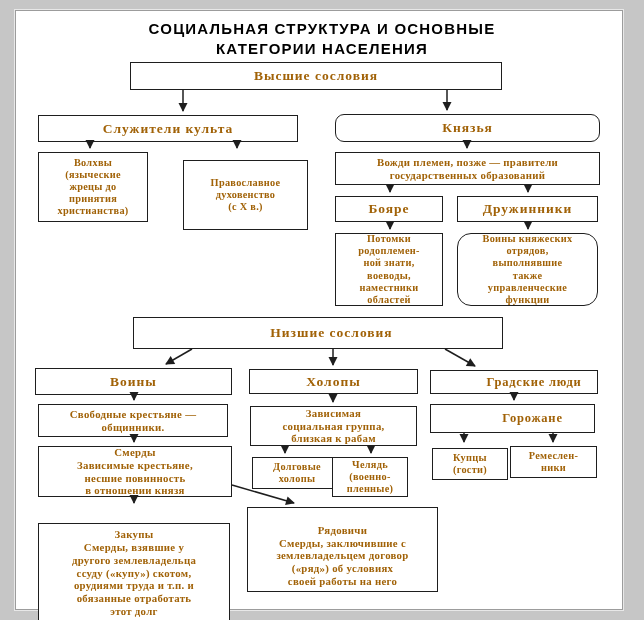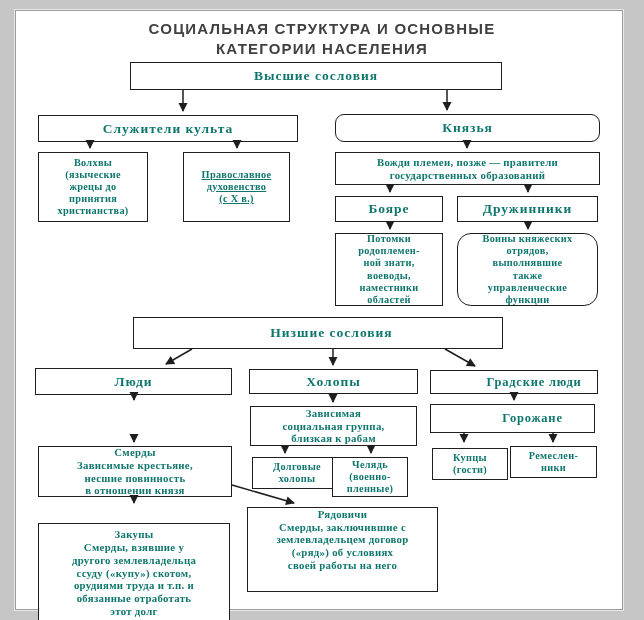--- a/index.html
+++ b/index.html
@@ -18,42 +18,42 @@
     box-shadow:0 0 0 1px #e8e8e8;
   }
   .title{
     position:absolute;left:40px;top:19px;width:564px;
     text-align:center;
     font-family:"Liberation Sans","DejaVu Sans",sans-serif;
     font-weight:bold;
     font-size:15px;
     line-height:1.35;
     letter-spacing:1.2px;
-    color:#404040;
+    color:#000000;
   }
   .box{
     position:absolute;
     background:#fff;
     border:1.6px solid #1e1e1e;
-    color:#0f766e;
+    color:#a16207;
     font-weight:bold;
     display:flex;
     align-items:center;
     justify-content:center;
     text-align:center;
     white-space:pre-line;
     box-sizing:border-box;
     line-height:1.18;
     letter-spacing:0.3px;
   }
   .hdr{font-size:13.5px;letter-spacing:1px;}
   .hdr2{font-size:12.5px;letter-spacing:0.8px;padding-left:40px;}
   .txt{font-size:10.8px;}
   .txt-sm{font-size:10.3px;}
-  .top-align{align-items:flex-start;padding-top:0;}
+  .top-align{align-items:flex-start;padding-top:16px;}
   svg.connectors{position:absolute;left:0;top:0;pointer-events:none;}
 </style>
 </head>
 <body>
 
 <div class="stage">
   <div class="panel"></div>
 
   <div class="title">
     <div>СОЦИАЛЬНАЯ СТРУКТУРА И ОСНОВНЫЕ</div>
@@ -65,21 +65,21 @@
   <div class="box hdr" style="left:38px;top:115px;width:260px;height:27px;">Служители культа</div>
 
   <div class="box hdr" style="left:335px;top:114px;width:265px;height:28px;border-radius:9px;">Князья</div>
 
   <div class="box txt-sm" style="left:38px;top:152px;width:110px;height:70px;">Волхвы
 (языческие
 жрецы до
 принятия
 христианства)</div>
 
-  <div class="box txt-sm" style="left:183px;top:152px;width:107px;height:70px;text-decoration:underline;">Православное
+  <div class="box txt-sm" style="left:183px;top:160px;width:125px;height:70px;">Православное
 духовенство
 (с X в.)</div>
 
   <div class="box txt" style="left:335px;top:152px;width:265px;height:33px;">Вожди племен, позже — правители
 государственных образований</div>
 
   <div class="box hdr" style="left:335px;top:196px;width:108px;height:26px;">Бояре</div>
 
   <div class="box hdr" style="left:457px;top:196px;width:141px;height:26px;">Дружинники</div>
 
@@ -92,26 +92,28 @@
 
   <div class="box txt-sm" style="left:457px;top:233px;width:141px;height:73px;border-radius:14px;">Воины княжеских
 отрядов,
 выполнявшие
 также
 управленческие
 функции</div>
 
   <div class="box hdr" style="left:133px;top:317px;width:370px;height:32px;padding-left:27px;">Низшие сословия</div>
 
-  <div class="box hdr" style="left:35px;top:368px;width:197px;height:27px;">Люди</div>
+  <div class="box hdr" style="left:35px;top:368px;width:197px;height:27px;">Воины</div>
 
   <div class="box hdr" style="left:249px;top:369px;width:169px;height:25px;">Холопы</div>
 
   <div class="box hdr2" style="left:430px;top:370px;width:168px;height:24px;">Градские люди</div>
 
+  <div class="box txt" style="left:38px;top:404px;width:190px;height:33px;">Свободные крестьяне —
+общинники.</div>
 
   <div class="box txt" style="left:250px;top:406px;width:167px;height:40px;">Зависимая
 социальная группа,
 близкая к рабам</div>
 
   <div class="box hdr2" style="left:430px;top:404px;width:165px;height:29px;">Горожане</div>
 
   <div class="box txt" style="left:38px;top:446px;width:194px;height:51px;">Смерды
 Зависимые крестьяне,
 несшие повинность

